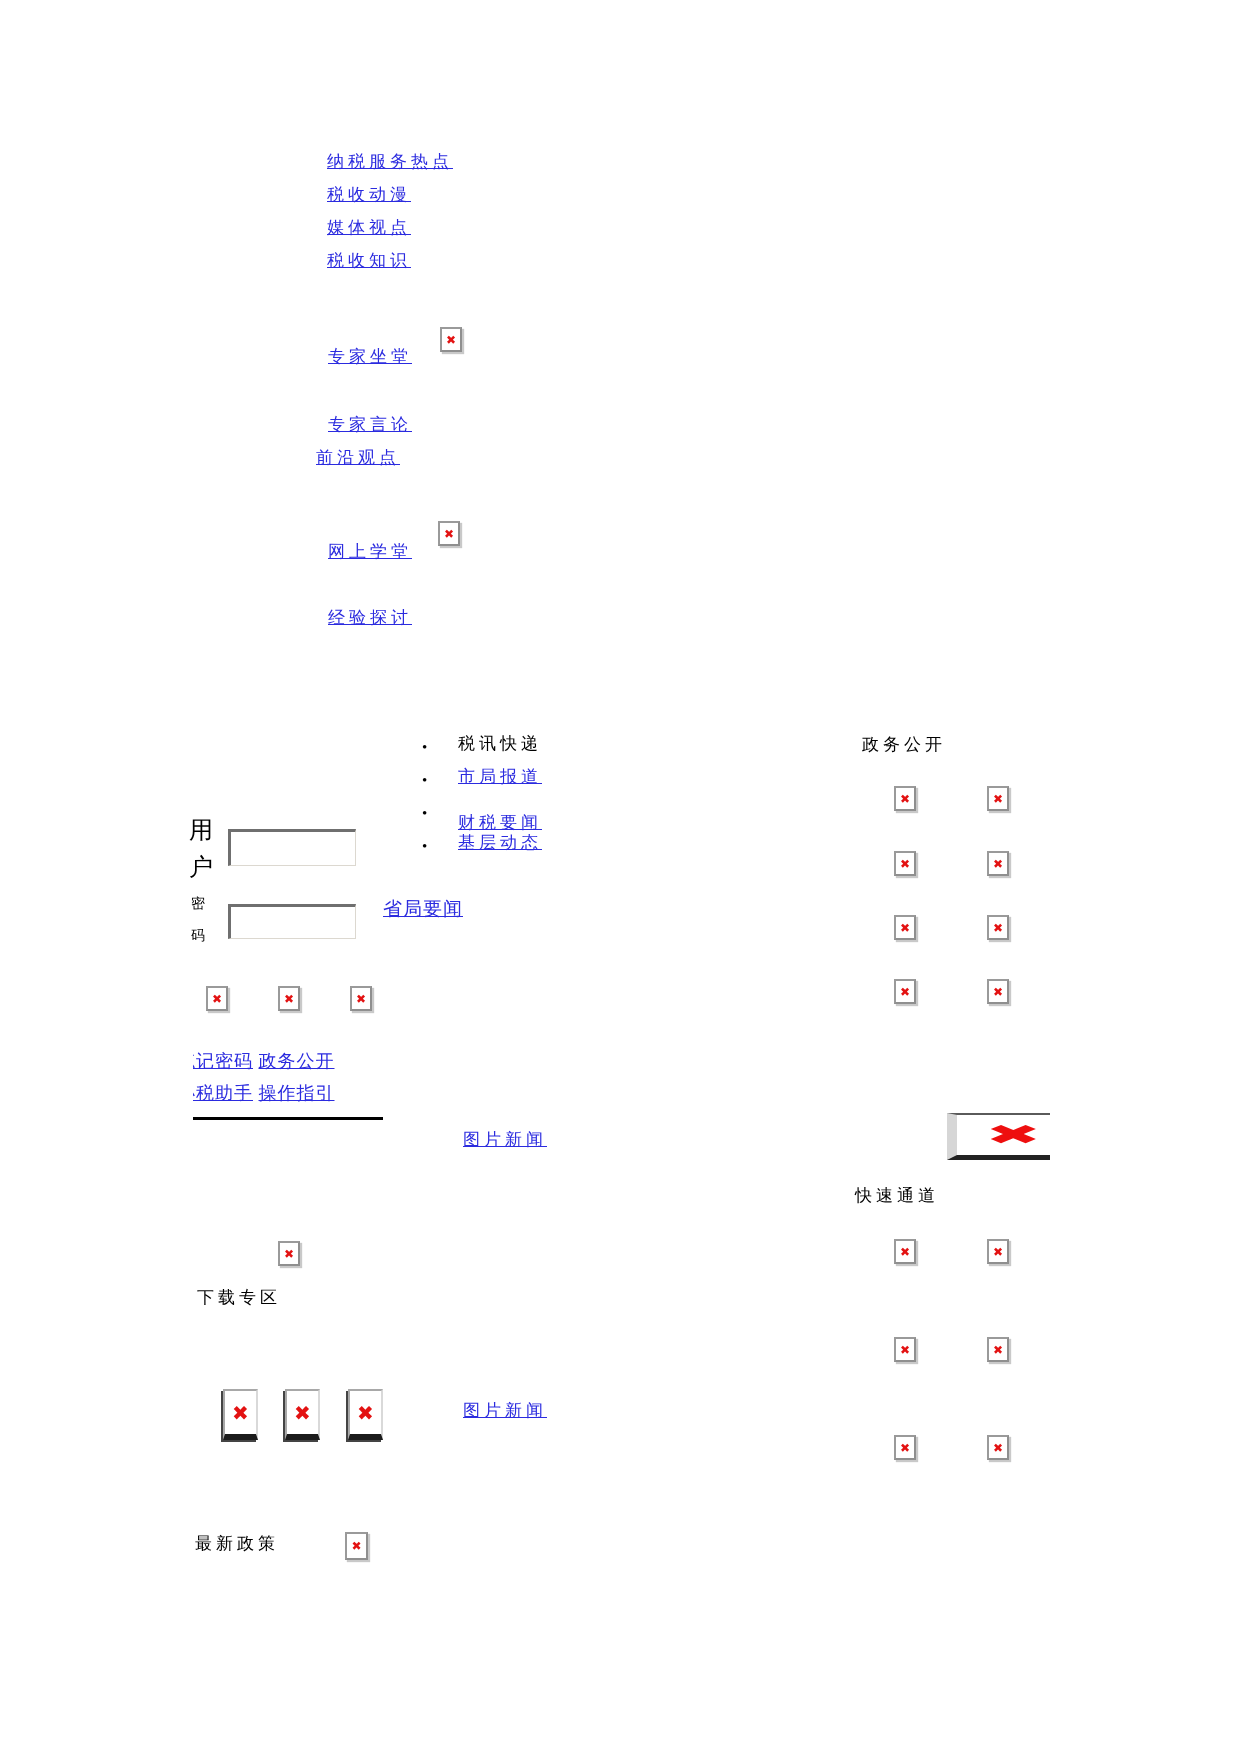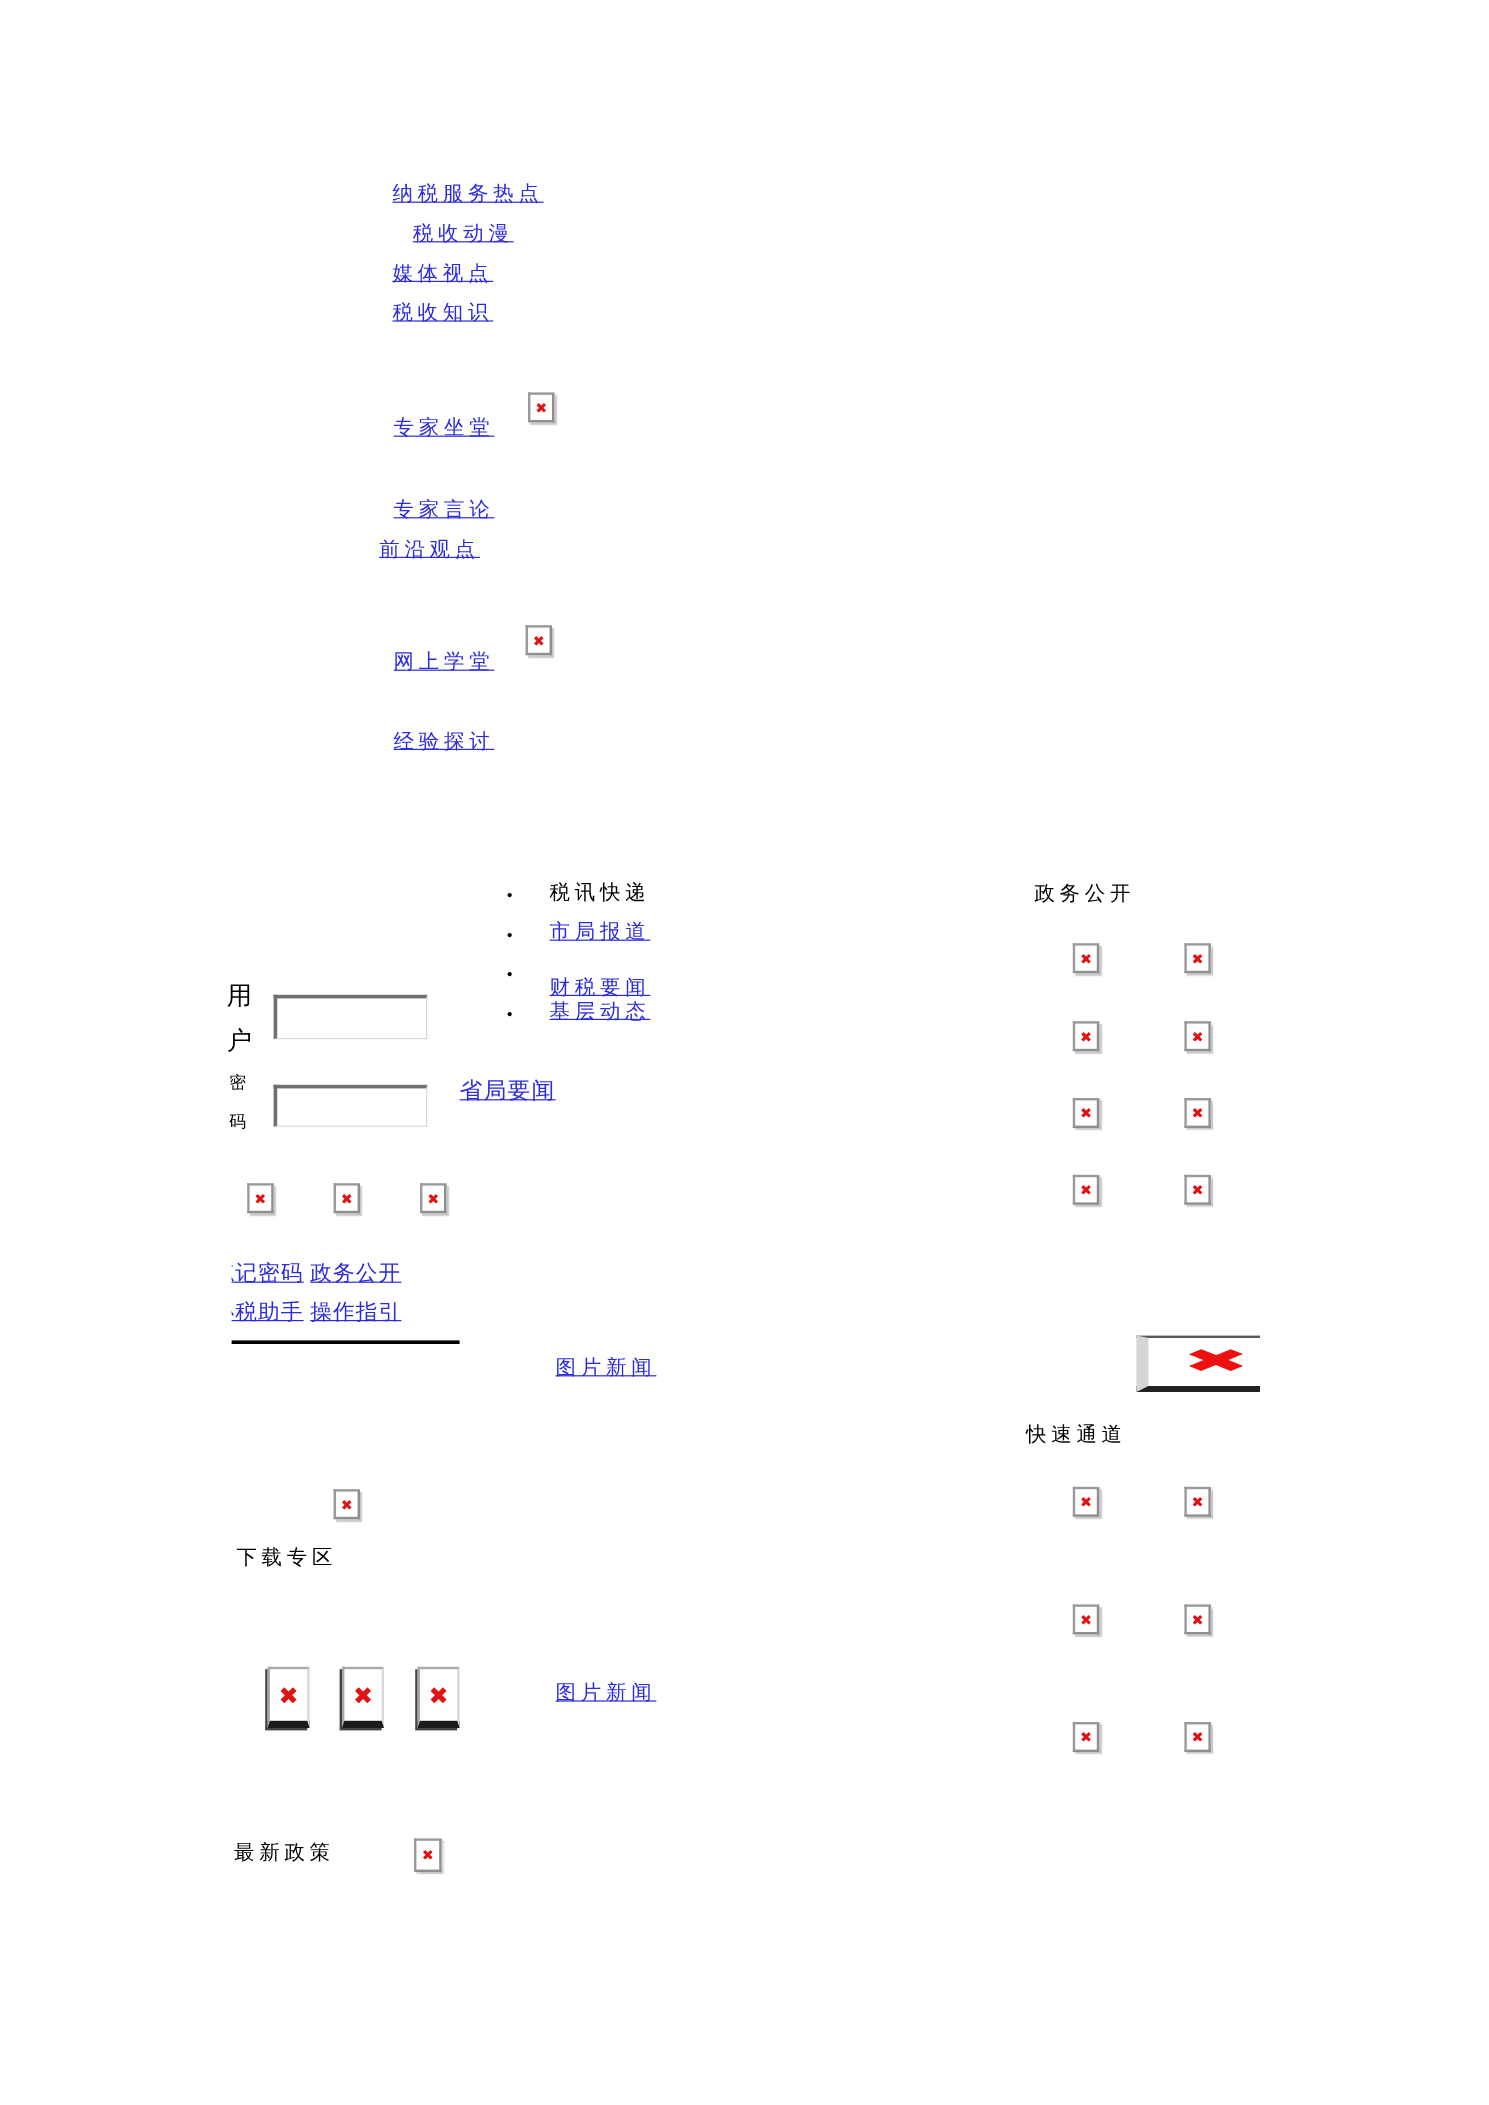--- a/index.html
+++ b/index.html
@@ -29,34 +29,34 @@
         border-top:2px solid #5a5a5a;border-bottom:5px solid #222;border-left:10px solid #d6d6d6;
         overflow:hidden;display:flex;align-items:center;cursor:pointer;}
   .bimg-wide .xg{color:#ee0f0f;font-weight:bold;font-size:26px;line-height:1;
         margin-left:28px;transform:scale(2.6,1.05);transform-origin:left center;
         font-family:"DejaVu Sans",sans-serif;}
   
   .tinput{box-sizing:border-box;width:128px;height:37px;background:#fff;
         border-top:3px solid #6f6f6f;border-left:3px solid #6f6f6f;
         border-bottom:1px solid #dcd8d0;border-right:1px solid #dcd8d0;
         font-size:16px;padding:2px 4px;outline:none;}
-  .vlabel{width:24px;word-break:break-all;line-height:37px;font-size:21px;}
+  .vlabel{width:24px;word-break:break-all;line-height:37px;font-size:24px;}
   .vlabel-sm{width:18px;word-break:break-all;line-height:32px;font-size:14px;}
   .bullet{color:#000;font-size:15px;}
   .clipbox{overflow:hidden;white-space:nowrap;}
   .clipbox .inner{display:inline-block;margin-left:-16px;}
   .hrline{background:#000;height:3px;}
 </style>
 </head>
 <body>
 
 <div class="page">
 
   <a class="abs lnk zh" style="left:327px;top:150px;">纳税服务热点</a>
-  <a class="abs lnk zh" style="left:344px;top:183px;">税收动漫</a>
+  <a class="abs lnk zh" style="left:327px;top:183px;">税收动漫</a>
   <a class="abs lnk zh" style="left:327px;top:216px;">媒体视点</a>
   <a class="abs lnk zh" style="left:327px;top:249px;">税收知识</a>
 
   <div class="abs bimg" style="left:440px;top:327px;">
       <span class="xg">✖</span>
     </div>
   <a class="abs lnk zh" style="left:328px;top:345px;">专家坐堂</a>
 
   <a class="abs lnk zh" style="left:328px;top:413px;">专家言论</a>
   <a class="abs lnk zh" style="left:316px;top:446px;">前沿观点</a>

